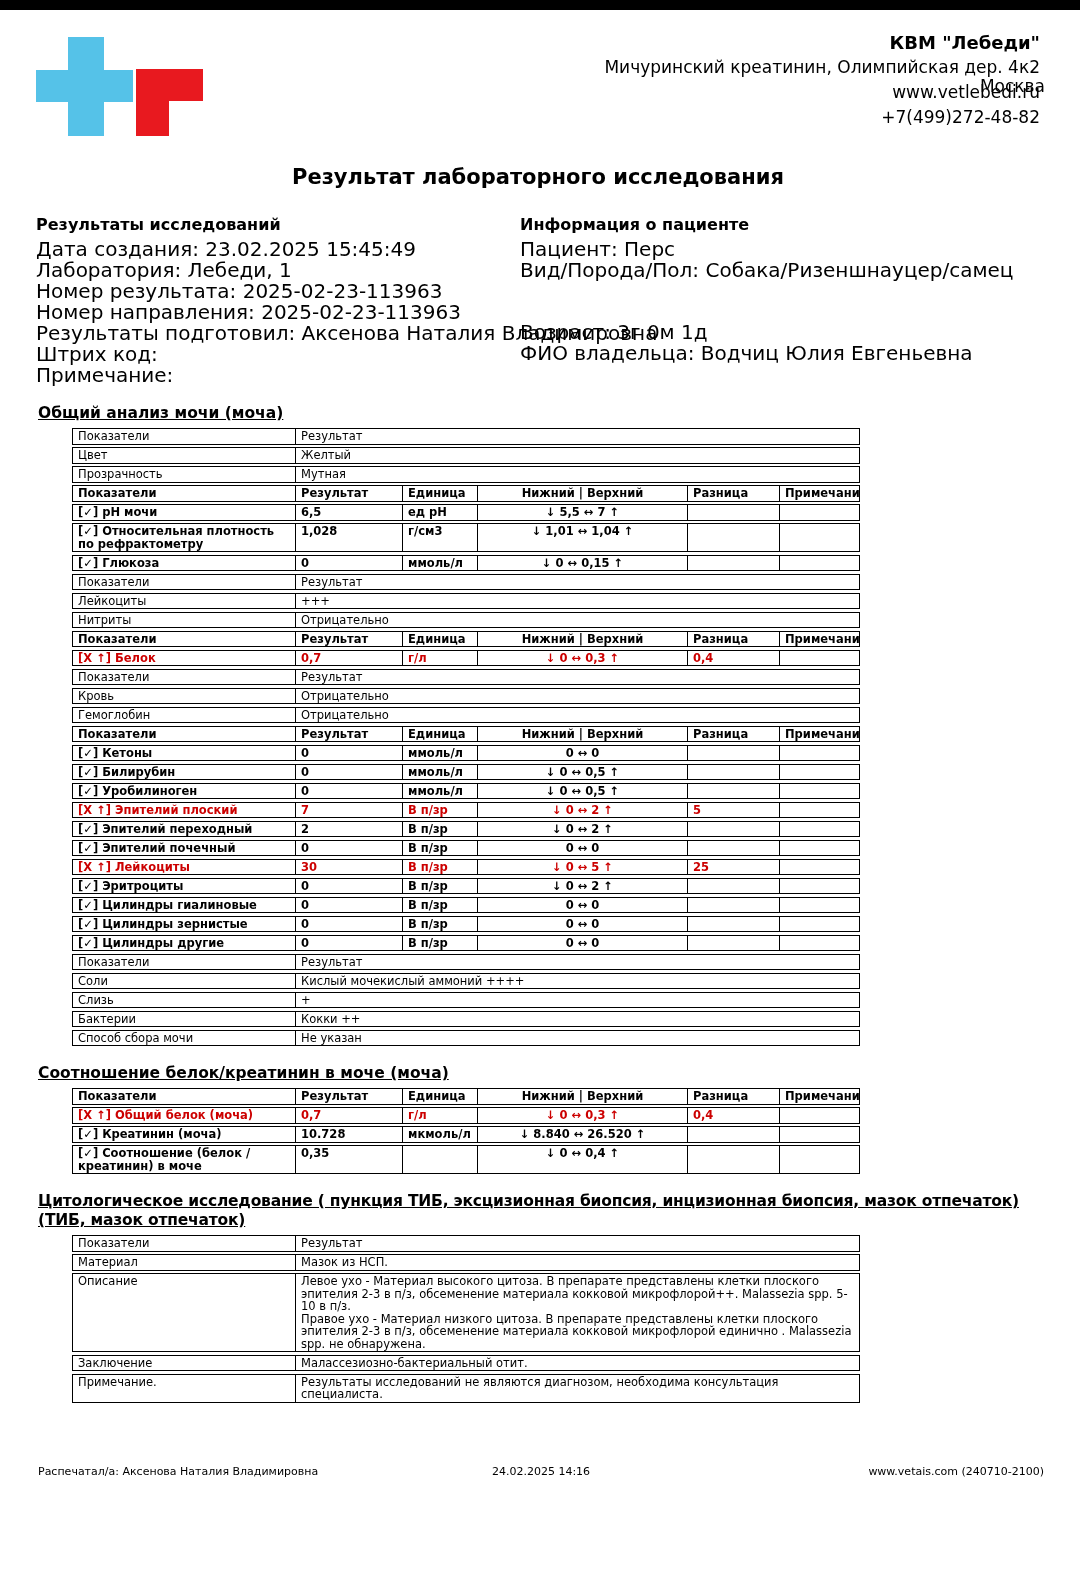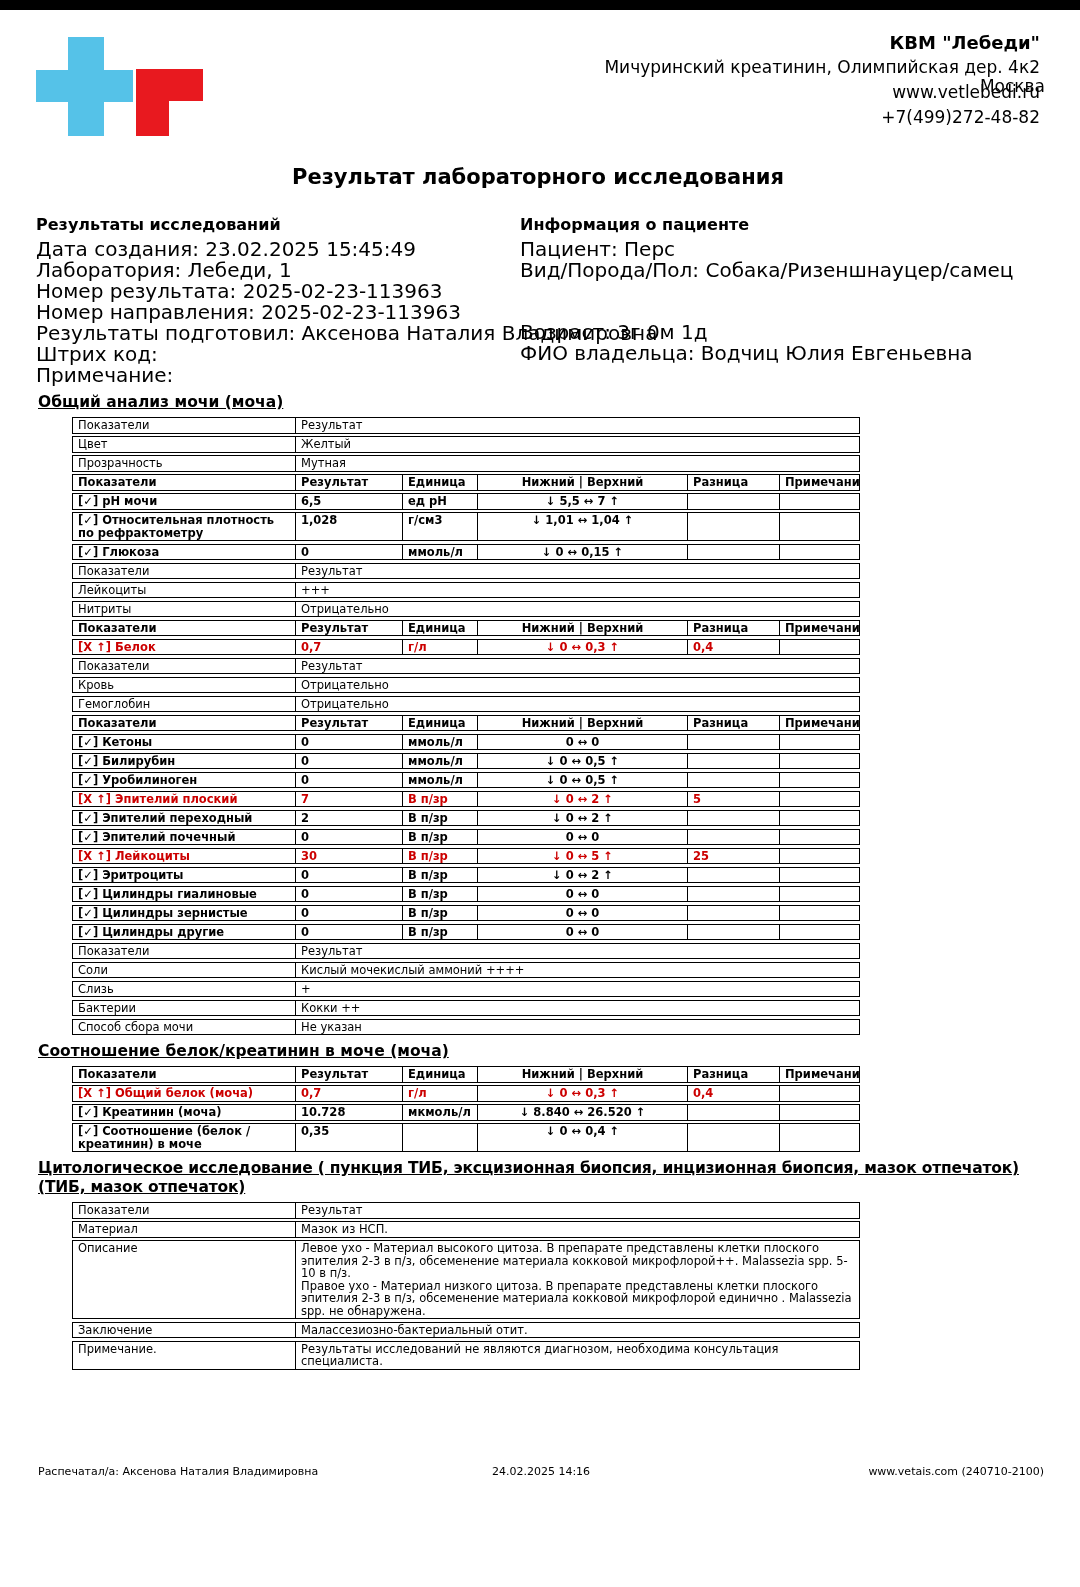--- a/index.html
+++ b/index.html
@@ -38,21 +38,21 @@
   
   .info { display: flex; margin-top: 26px; }
   .info-left { width: 484px; flex: none; }
   .info h3 { font-size: 16px; margin: 0 0 5px 0; }
   .info .ln { font-size: 20px; line-height: 21px; white-space: nowrap; }
   .v-spacer { height: 41px; }
 
   
   .stitle {
     font-size: 15.5px; font-weight: bold; text-decoration: underline;
-    margin: 7px 0 5px 2px; line-height: 19px;
+    margin: 18px 0 5px 2px; line-height: 19px;
   }
   .title-narrow { letter-spacing: -0.2px; }
   .tbl { width: 824px; padding-left: 36px; }
   .trow { display: flex; border: 1.5px solid #000; margin-bottom: 2.5px; background: #fff; }
   .cell {
     padding: 1px 5px; font-size: 11.5px; line-height: 12.5px;
     border-left: 1.5px solid #000; overflow: hidden;
   }
   .cell:first-child { border-left: none; }
   .c1 { width: 222px; flex: none; }

